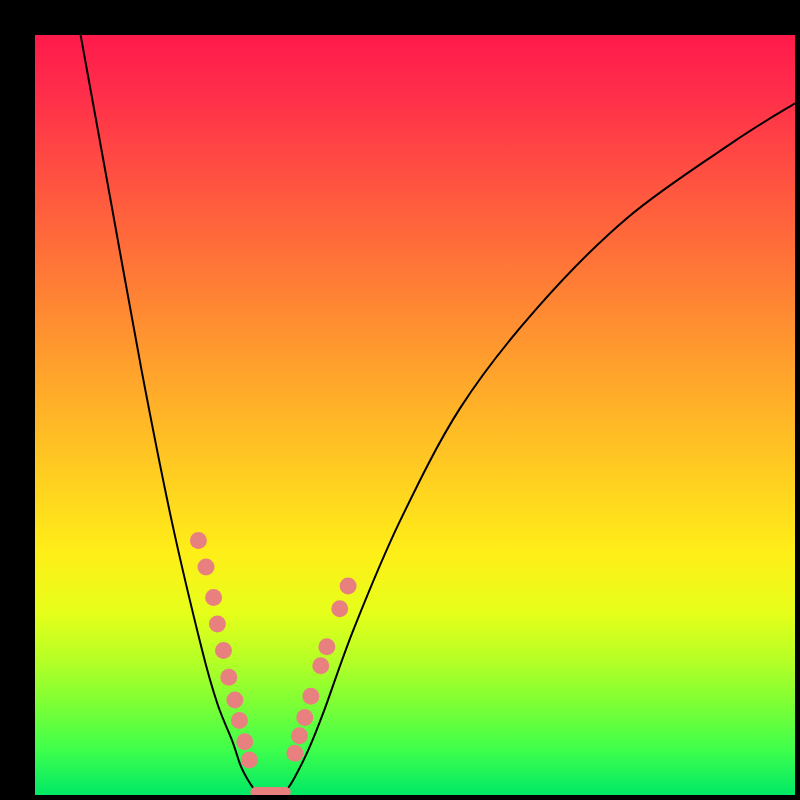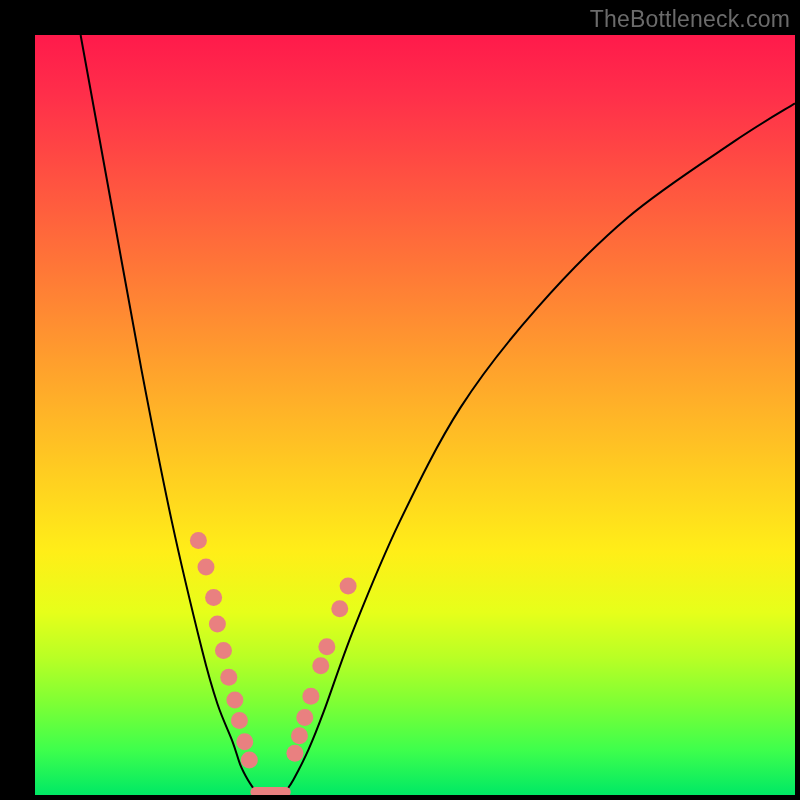--- a/index.html
+++ b/index.html
@@ -73,21 +73,20 @@
     stroke: #e98080;
     stroke-width: 10;
     stroke-linecap: round;
   }
 </style>
 </head>
 <body>
 
 <div class="frame">
 
-  <div class="watermark">TheBottleneck.com</div>
 
   <div class="plot-area">
     <svg class="curve" viewBox="0 0 760 760" preserveAspectRatio="none">
       <path id="left-path" class="line" d="M 45.6 0 C 50.66666666666667 27.866666666666656 65.86666666666666 111.46666666666661 76 167.19999999999993 C 86.13333333333334 222.93333333333325 96.26666666666668 281.19999999999993 106.4 334.4 C 116.53333333333333 387.6 126.66666666666666 439.53333333333336 136.79999999999998 486.40000000000003 C 146.9333333333333 533.2666666666667 159.6 585.2 167.2 615.6 C 174.79999999999998 646 177.33333333333334 653.5999999999999 182.4 668.8 C 187.46666666666667 684 193.79999999999998 696.6666666666666 197.6 706.8 C 201.4 716.9333333333333 202.66666666666669 723.2666666666667 205.20000000000002 729.6 C 207.73333333333335 735.9333333333334 210.26666666666668 740.3666666666666 212.8 744.8 C 215.33333333333334 749.2333333333333 219.13333333333333 754.3000000000001 220.39999999999998 756.2"></path>
       <path id="right-path" class="line" d="M 250.8 756.2 C 252.0666666666667 754.3000000000001 254.60000000000005 751.7666666666667 258.40000000000003 744.8 C 262.20000000000005 737.8333333333333 268.5333333333333 725.8 273.59999999999997 714.4 C 278.66666666666663 703 281.2 696.6666666666666 288.8 676.4 C 296.40000000000003 656.1333333333333 306.5333333333333 624.4666666666666 319.2 592.8 C 331.8666666666667 561.1333333333333 347.06666666666666 523.1333333333333 364.8 486.40000000000003 C 382.53333333333336 449.6666666666667 402.8 407.8666666666667 425.6 372.4 C 448.40000000000003 336.9333333333333 473.73333333333335 305.26666666666665 501.6 273.59999999999997 C 529.4666666666667 241.9333333333333 559.8666666666668 210.26666666666665 592.8000000000001 182.39999999999998 C 625.7333333333333 154.5333333333333 671.3333333333334 125.39999999999998 699.2 106.39999999999998 C 727.0666666666667 87.39999999999998 749.8666666666667 74.7333333333333 760 68.39999999999998"></path>
       <path id="floor-path" class="flat" d="M 220.39999999999998 756.96 L 250.8 756.96"></path>
       <g id="dots">
           <circle cx="163.4" cy="505.4" r="8.5" class="dot"></circle>
           <circle cx="171" cy="532" r="8.5" class="dot"></circle>
           <circle cx="178.6" cy="562.4" r="8.5" class="dot"></circle>

